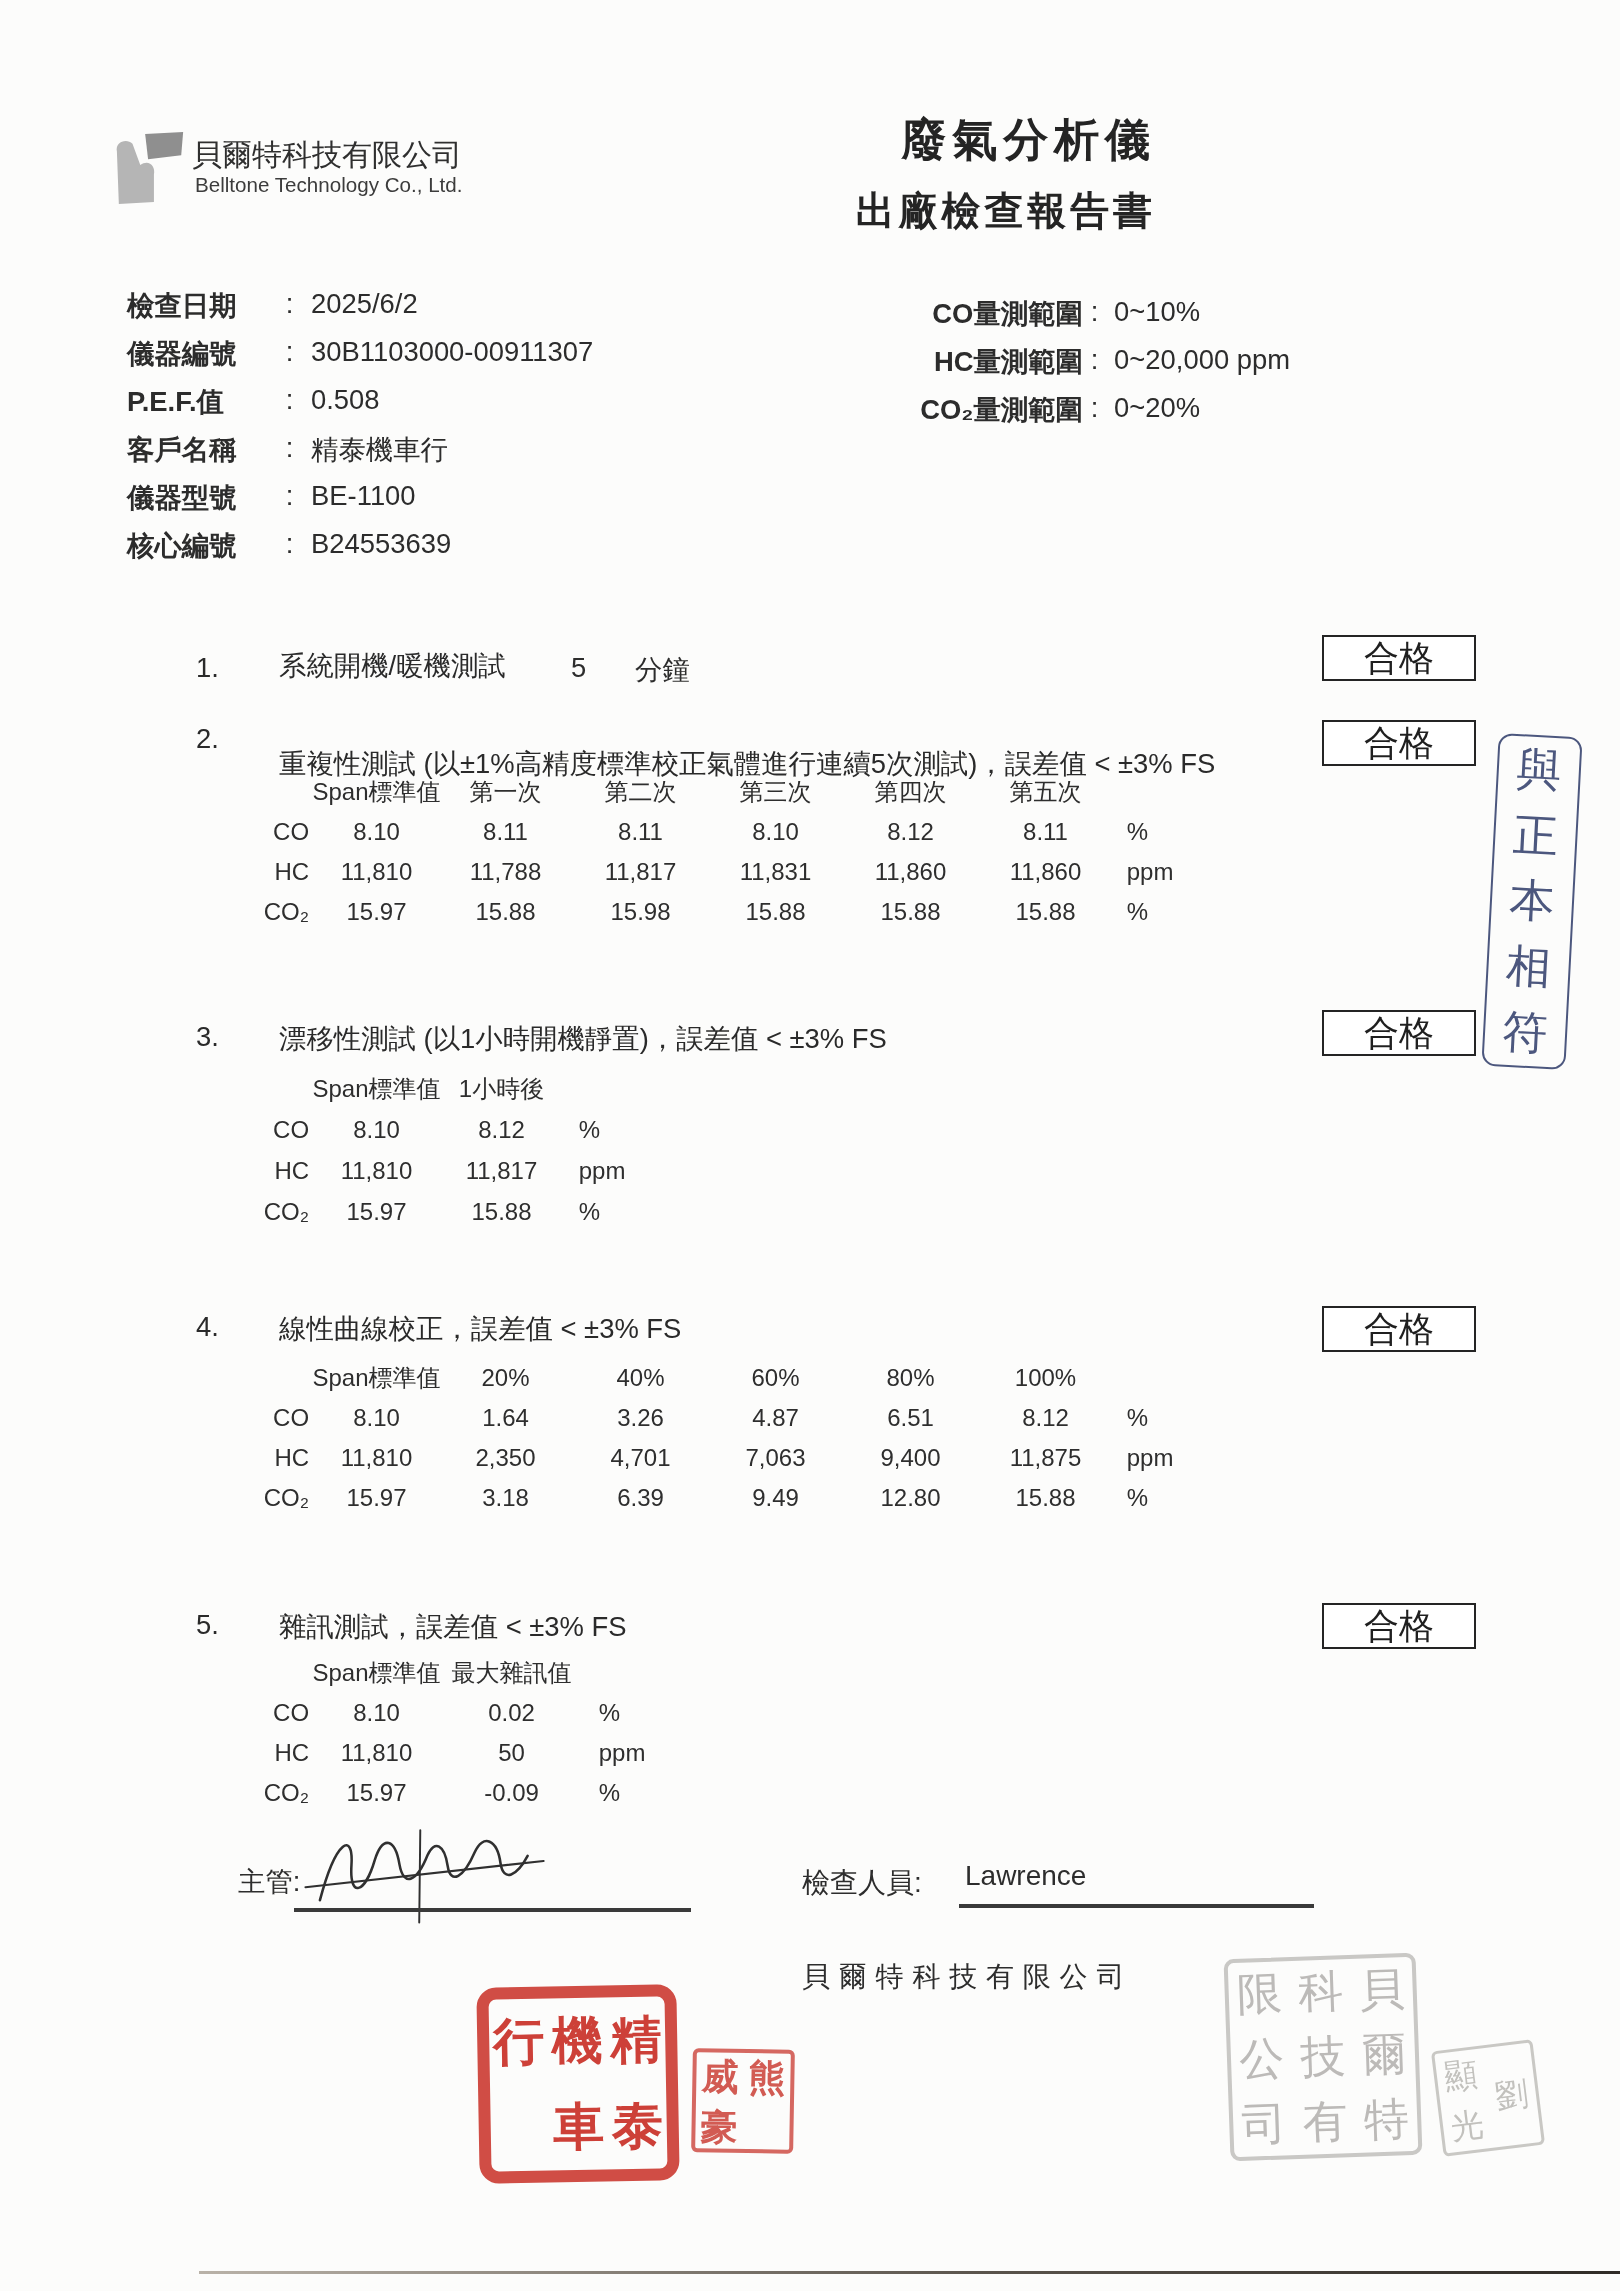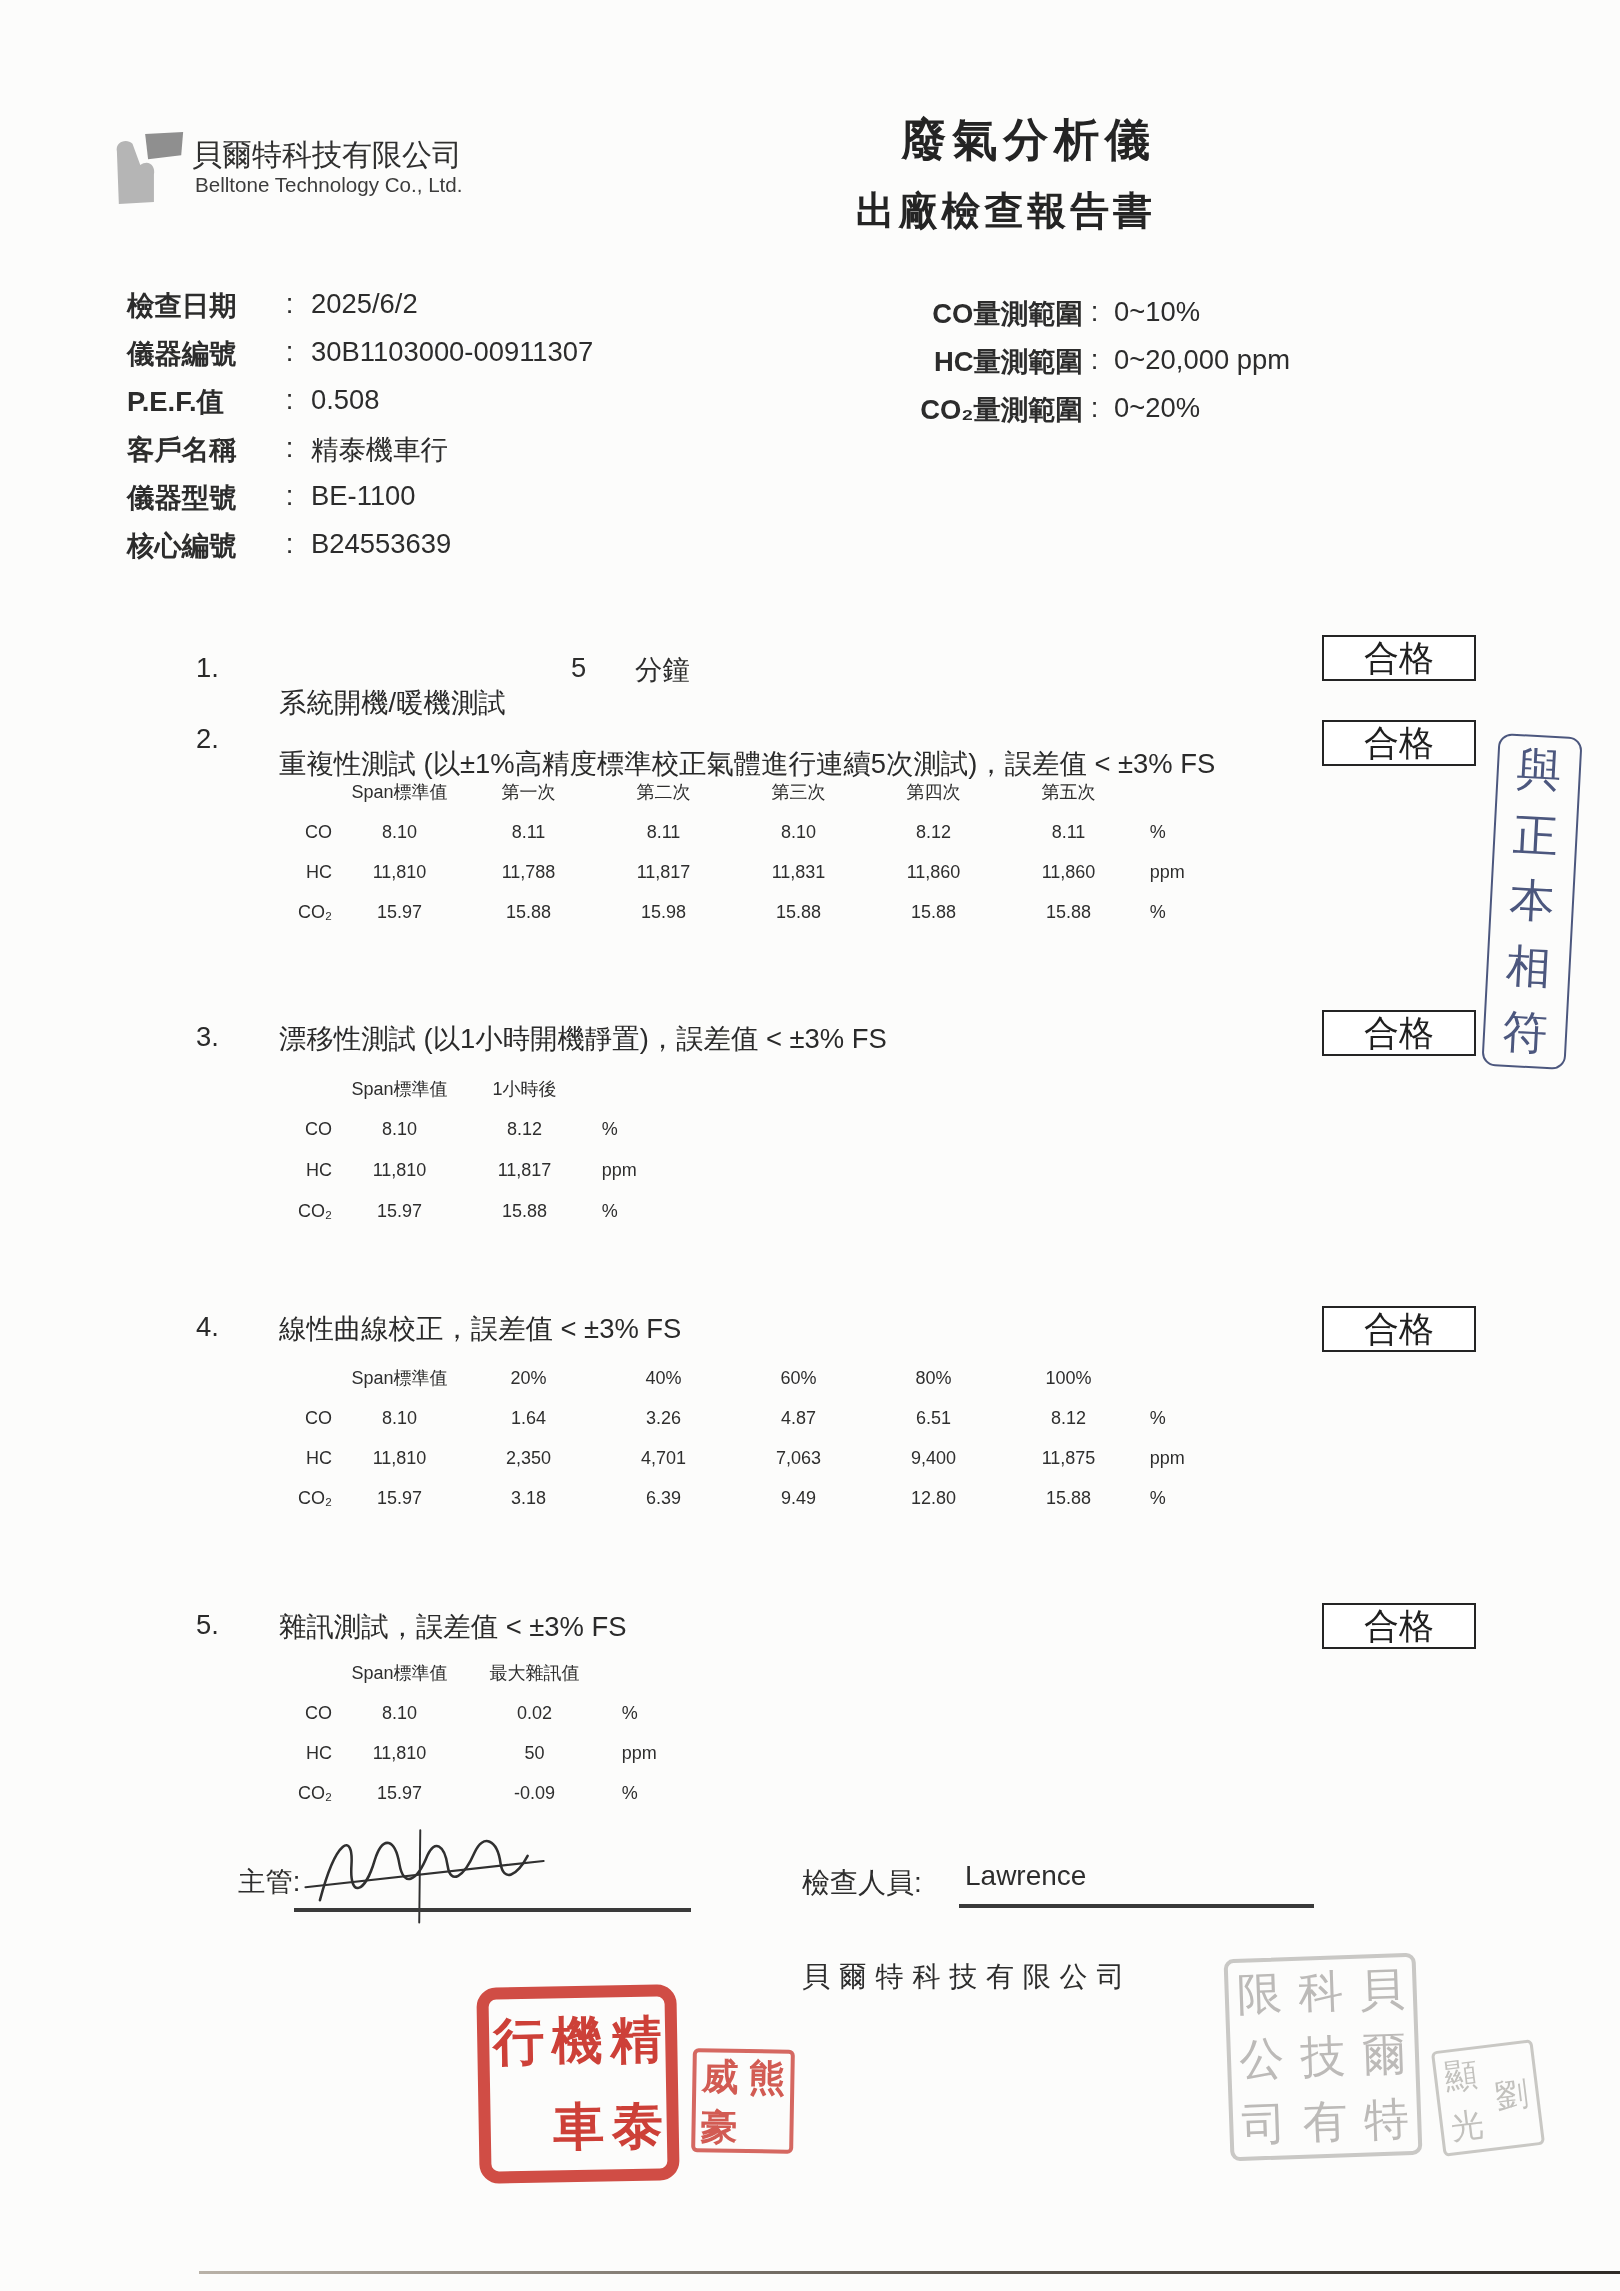--- a/index.html
+++ b/index.html
@@ -26,21 +26,21 @@
   .hcell{border:2px solid #1f1f1f;box-sizing:border-box;display:flex;align-items:center;
          justify-content:center;font-size:25.5px;color:#1f1f1f;}
   .hc1{width:149px;}
   .hc2{flex:1;}
   .hc3{width:171px;}
   
   .secno{left:196px;font-size:27.4px;color:#2a2a2a;}
   .sectitle{left:279px;font-size:27.4px;color:#2a2a2a;}
   .resultbox{left:1322px;width:154px;height:46px;border:2.9px solid #242424;box-sizing:border-box;
              display:flex;align-items:center;justify-content:center;font-size:35px;color:#1f1f1f;background:#fff;}
-  .gtable{position:absolute;left:245px;display:grid;font-size:18px;color:#2e2e2e;}
+  .gtable{position:absolute;left:222px;display:grid;font-size:24px;color:#2e2e2e;}
   .t6{grid-template-columns:93px 123px 135px 135px 135px 135px 135px 93px;grid-auto-rows:40px;}
   .t2{grid-template-columns:93px 123px 127px 93px;grid-auto-rows:41px;}
   .t2b{grid-template-columns:93px 123px 147px 93px;grid-auto-rows:40px;}
   .cell{display:flex;align-items:center;justify-content:center;white-space:nowrap;}
   .cell.g{justify-content:flex-end;padding-right:5.9px;}
   .cell.u{justify-content:flex-start;padding-left:13.7px;}
   
   .sigline{position:absolute;height:3.9px;background:#3a3a3a;}
   .sig-company{letter-spacing:8.8px;}
   
@@ -127,21 +127,21 @@
     </div>
     <div class="inforow" style="height:48px">
       <span class="lab">CO₂量測範圍</span>
       <span class="col">:</span>
       <span>0~20%</span>
     </div>
   </div>
 
 
   <span class="abs secno" style="top:652px">1.</span>
-  <span class="abs sectitle" style="top:685px">系統開機/暖機測試</span>
+  <span class="abs sectitle" style="top:648px">系統開機/暖機測試</span>
   <span class="abs" style="left:571px;top:652px;font-size:27.4px">5</span>
   <span class="abs" style="left:635px;top:652px;font-size:27.4px">分鐘</span>
   <div class="abs resultbox" style="top:635px">合格</div>
 
   <span class="abs secno" style="top:723px">2.</span>
   <span class="abs sectitle" style="top:746px">重複性測試 (以±1%高精度標準校正氣體進行連續5次測試)，誤差值 &lt; ±3% FS</span>
   <div class="abs resultbox" style="top:720px">合格</div>
   <div class="gtable t6" style="top:772px">
     <span class="cell"></span>
     <span class="cell">Span標準值</span>

